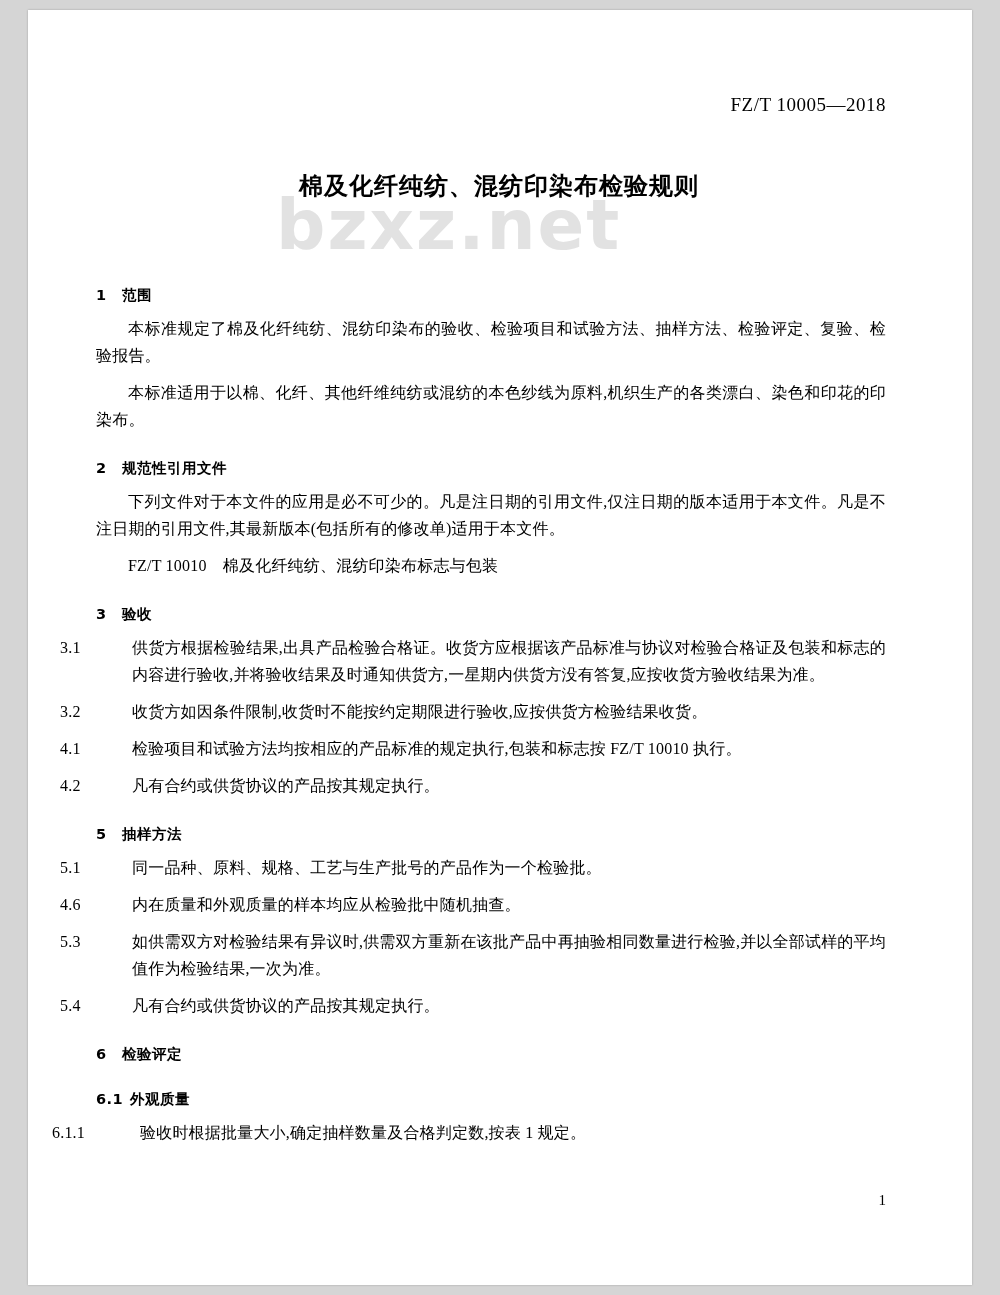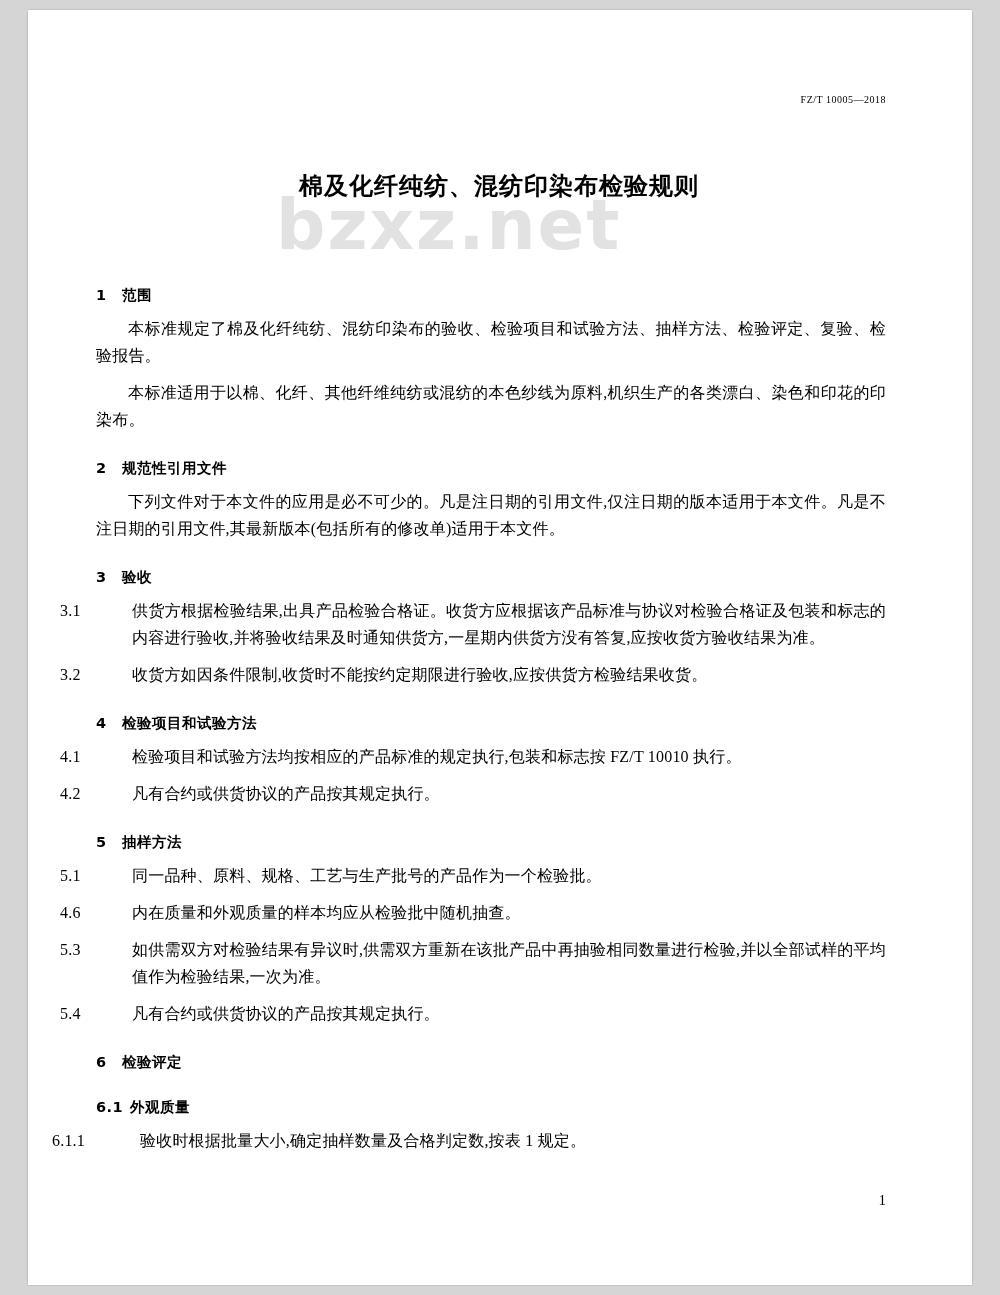--- a/index.html
+++ b/index.html
@@ -46,21 +46,21 @@
     color: #e2e2e2;
     letter-spacing: 2px;
     user-select: none;
     z-index: 1;
   }
   .doc-code {
     position: absolute;
     right: 0;
     top: 24px;
     font-family: "Liberation Serif", serif;
-    font-size: 10px;
+    font-size: 19px;
     letter-spacing: 0.5px;
     color: #000;
     z-index: 3;
   }
   .title {
     position: absolute;
     left: 8px;
     top: 100px;
     width: 790px;
     text-align: center;
@@ -156,30 +156,28 @@
         <div class="heading">
           <span class="num">1</span><span>范围</span>
         </div>
         <p class="para indent">本标准规定了棉及化纤纯纺、混纺印染布的验收、检验项目和试验方法、抽样方法、检验评定、复验、检验报告。</p>
         <p class="para indent tight">本标准适用于以棉、化纤、其他纤维纯纺或混纺的本色纱线为原料,机织生产的各类漂白、染色和印花的印染布。</p>
 
         <div class="heading">
           <span class="num">2</span><span>规范性引用文件</span>
         </div>
         <p class="para indent">下列文件对于本文件的应用是必不可少的。凡是注日期的引用文件,仅注日期的版本适用于本文件。凡是不注日期的引用文件,其最新版本(包括所有的修改单)适用于本文件。</p>
+        <p class="para indent tight">FZ/T 10010　棉及化纤纯纺、混纺印染布标志与包装</p>
 
         <div class="heading">
           <span class="num">3</span><span>验收</span>
         </div>
         <p class="para hang block"><span class="numlab">3.1</span><span>供货方根据检验结果,出具产品检验合格证。收货方应根据该产品标准与协议对检验合格证及包装和标志的内容进行验收,并将验收结果及时通知供货方,一星期内供货方没有答复,应按收货方验收结果为准。</span></p>
         <p class="para hang tight"><span class="numlab">3.2</span><span>收货方如因条件限制,收货时不能按约定期限进行验收,应按供货方检验结果收货。</span></p>
 
-        <div class="heading">
-          <span class="num">4</span><span>检验项目和试验方法</span>
-        </div>
         <p class="para hang block"><span class="numlab">4.1</span><span>检验项目和试验方法均按相应的产品标准的规定执行,包装和标志按 FZ/T 10010 执行。</span></p>
         <p class="para hang tight"><span class="numlab">4.2</span><span>凡有合约或供货协议的产品按其规定执行。</span></p>
 
         <div class="heading">
           <span class="num">5</span><span>抽样方法</span>
         </div>
         <p class="para hang block"><span class="numlab">5.1</span><span>同一品种、原料、规格、工艺与生产批号的产品作为一个检验批。</span></p>
         <p class="para hang tight"><span class="numlab">4.6</span><span>内在质量和外观质量的样本均应从检验批中随机抽查。</span></p>
         <p class="para hang tight"><span class="numlab">5.3</span><span>如供需双方对检验结果有异议时,供需双方重新在该批产品中再抽验相同数量进行检验,并以全部试样的平均值作为检验结果,一次为准。</span></p>
         <p class="para hang tight"><span class="numlab">5.4</span><span>凡有合约或供货协议的产品按其规定执行。</span></p>

